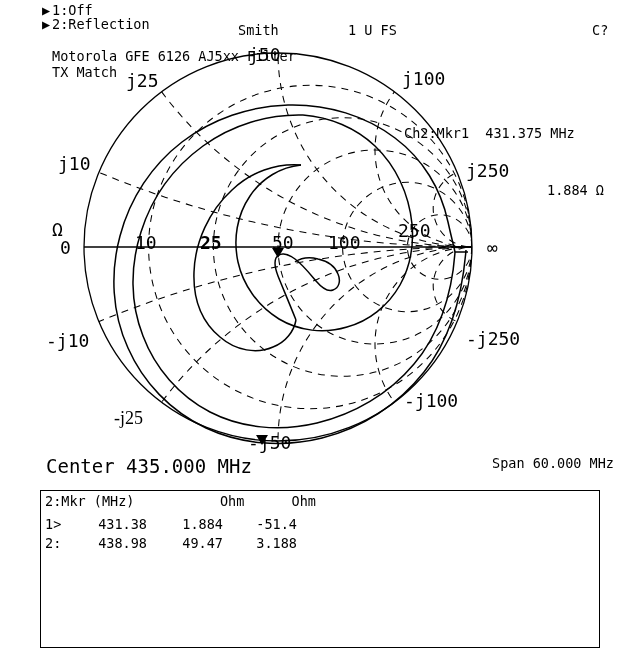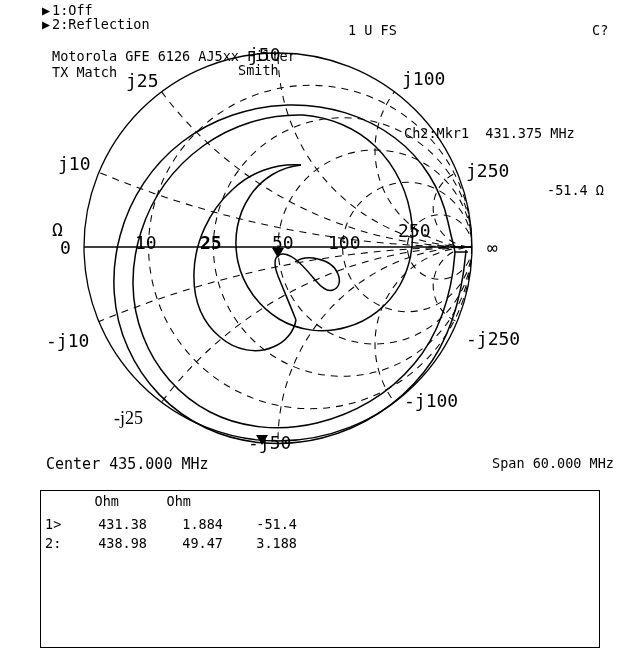--- a/index.html
+++ b/index.html
@@ -31,21 +31,21 @@
   .ch-marker {
     display: inline-block;
     width: 10px;
     text-align: left;
   }
   .ch-field {
     display: inline-block;
     white-space: pre;
   }
   .fmt { position: absolute; font-size: 13.5px; white-space: pre; }
-  #fmt-smith { left: 238px; top: 22px; margin-top: 40px; }
+  #fmt-smith { left: 238px; top: 22px; }
   #scale-text { left: 348px; top: 22px; }
   #corr-text  { left: 592px; top: 22px; }
 
   
   .title-line {
     position: absolute;
     font-size: 13.5px;
     white-space: pre;
   }
   #title1 { left: 52px; top: 48px; }
@@ -74,21 +74,21 @@
   #plot svg { display: block; }
 
   
   .glab {
     position: absolute;
     font-size: 18px;
     white-space: pre;
   }
 
   
-  #center-text { position: absolute; left: 46px; top: 455px; font-size: 15px; white-space: pre; }
+  #center-text { position: absolute; left: 46px; top: 455px; font-size: 19px; white-space: pre; }
   #span-text   { position: absolute; right: 26px; top: 455px; font-size: 13.5px; white-space: pre; }
 
   
   #tables {
     position: absolute;
     left: 40px;
     top: 490px;
     width: 560px;
     height: 158px;
     border: 1px solid #000;
@@ -136,21 +136,21 @@
 
 <div class="fmt mono" id="fmt-smith">Smith</div>
 <div class="fmt mono" id="scale-text">1 U FS</div>
 <div class="fmt mono" id="corr-text">C?</div>
 
 <div class="title-line mono" id="title1">Motorola GFE 6126 AJ5xx Filter</div>
 <div class="title-line mono" id="title2">TX Match</div>
 
 <div id="readout" class="mono">
   <div class="hdr">Ch2:Mkr1  431.375 MHz</div>
-  <div class="val-line">-51.4 Ω</div>
+  <div class="val-line">1.884 Ω</div>
 </div>
 
 <div id="plot">
   <svg width="640" height="460" viewBox="0 0 640 460">
     <defs>
       <clipPath id="smithClip">
         <circle cx="278" cy="247" r="194"></circle>
       </clipPath>
     </defs>
 
@@ -266,20 +266,21 @@
   <div class="glab mono" style="left:398px; top:220px;">250</div>
   <div class="glab mono" style="left:487px; top:237px;">∞</div>
 </div>
 
 <div id="center-text" class="mono">Center 435.000 MHz</div>
 <div id="span-text" class="mono">Span 60.000 MHz</div>
 
 <div id="tables">
   <div class="tbl" id="tbl-right">
     <div class="tbl-head mono">
+      <span class="hc" style="width:126px;">2:Mkr (MHz)</span>
       <span class="hc" style="width:74px; text-align:right;">Ohm</span>
       <span class="hc" style="width:72px; text-align:right;">Ohm</span>
     </div>
     <div class="tbl-rows mono" id="right-rows">
         <div class="trow"><span class="c-num">1&gt;</span><span class="c-freq">431.38</span><span class="c-v1">1.884</span><span class="c-v2">-51.4</span></div>
         <div class="trow"><span class="c-num">2:</span><span class="c-freq">438.98</span><span class="c-v1">49.47</span><span class="c-v2">3.188</span></div>
       </div>
   </div>
 </div>
 

